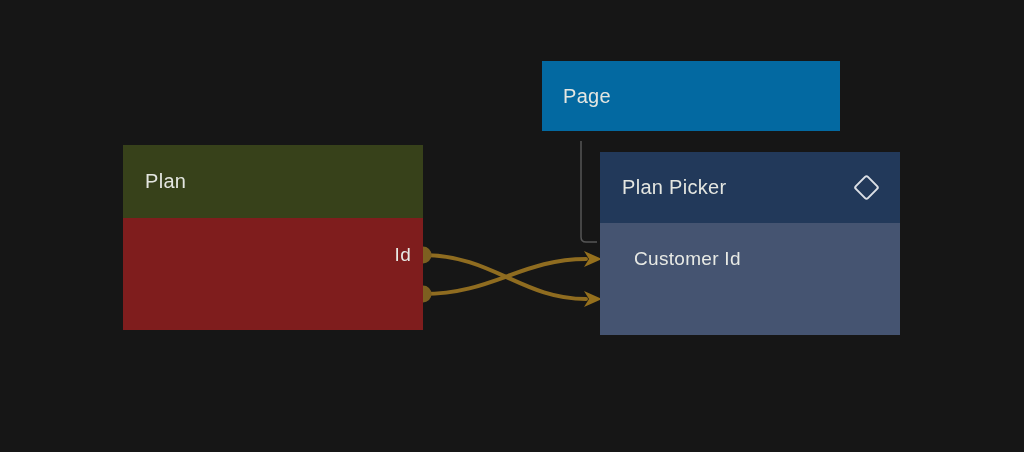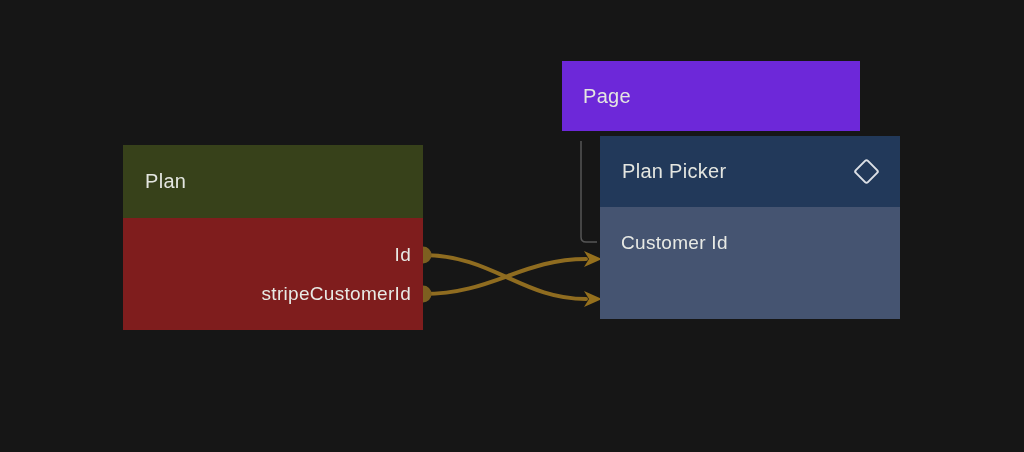--- a/index.html
+++ b/index.html
@@ -12,32 +12,32 @@
   .wire-gray{stroke:#555555;stroke-width:1.5;fill:none;}
   .arrow{fill:#95701d;}
   .port{fill:#7d5f20;}
   .node{position:absolute;box-sizing:border-box;}
   .hdr{display:flex;align-items:center;box-sizing:border-box;
        color:#e4e6e1;font-size:20px;letter-spacing:.3px;}
   .body{box-sizing:border-box;}
   .row{height:39px;display:flex;align-items:center;color:#e8eae5;
        font-size:19px;letter-spacing:.3px;}
   
-  .node-page{left:562px;top:61px;width:298px;height:70px;background:#6d28d9;}
+  .node-page{left:542px;top:61px;width:298px;height:70px;background:#0369a1;}
   .node-page .hdr{height:100%;padding-left:21px;}
   
   .node-user{left:123px;top:145px;width:300px;}
   .user-hdr{height:73px;background:#37411a;padding-left:22px;}
   .user-body{height:112px;background:#7f1d1d;padding:17px 12px 0 0;}
   .user-body .row{justify-content:flex-end;}
   
-  .node-pp{left:600px;top:136px;width:300px;}
+  .node-pp{left:600px;top:152px;width:300px;}
   .pp-hdr{height:71px;background:#22395a;justify-content:space-between;
           padding:0 24px 0 22px;}
-  .pp-body{height:112px;background:#455471;padding:16px 0 0 21px;}
+  .pp-body{height:112px;background:#455471;padding:16px 0 0 34px;}
   .pp-body .row{height:40px;justify-content:flex-start;}
   .diamond{width:15px;height:15px;border:2px solid #dce0e6;border-radius:3px;
            transform:rotate(45deg);display:inline-block;flex:0 0 auto;}
 </style>
 </head>
 <body>
 
 <div class="canvas">
 
   <svg class="wires" width="1024" height="452">
@@ -57,23 +57,20 @@
   </div>
 
   <div class="node node-user">
     <div class="hdr user-hdr">
       <span>Plan</span>
     </div>
     <div class="body user-body">
       <div class="row">
         <span>Id</span>
       </div>
-      <div class="row">
-        <span>stripeCustomerId</span>
-      </div>
     </div>
   </div>
 
   <div class="node node-pp">
     <div class="hdr pp-hdr">
       <span>Plan Picker</span>
       <span class="diamond"></span>
     </div>
     <div class="body pp-body">
       <div class="row">

